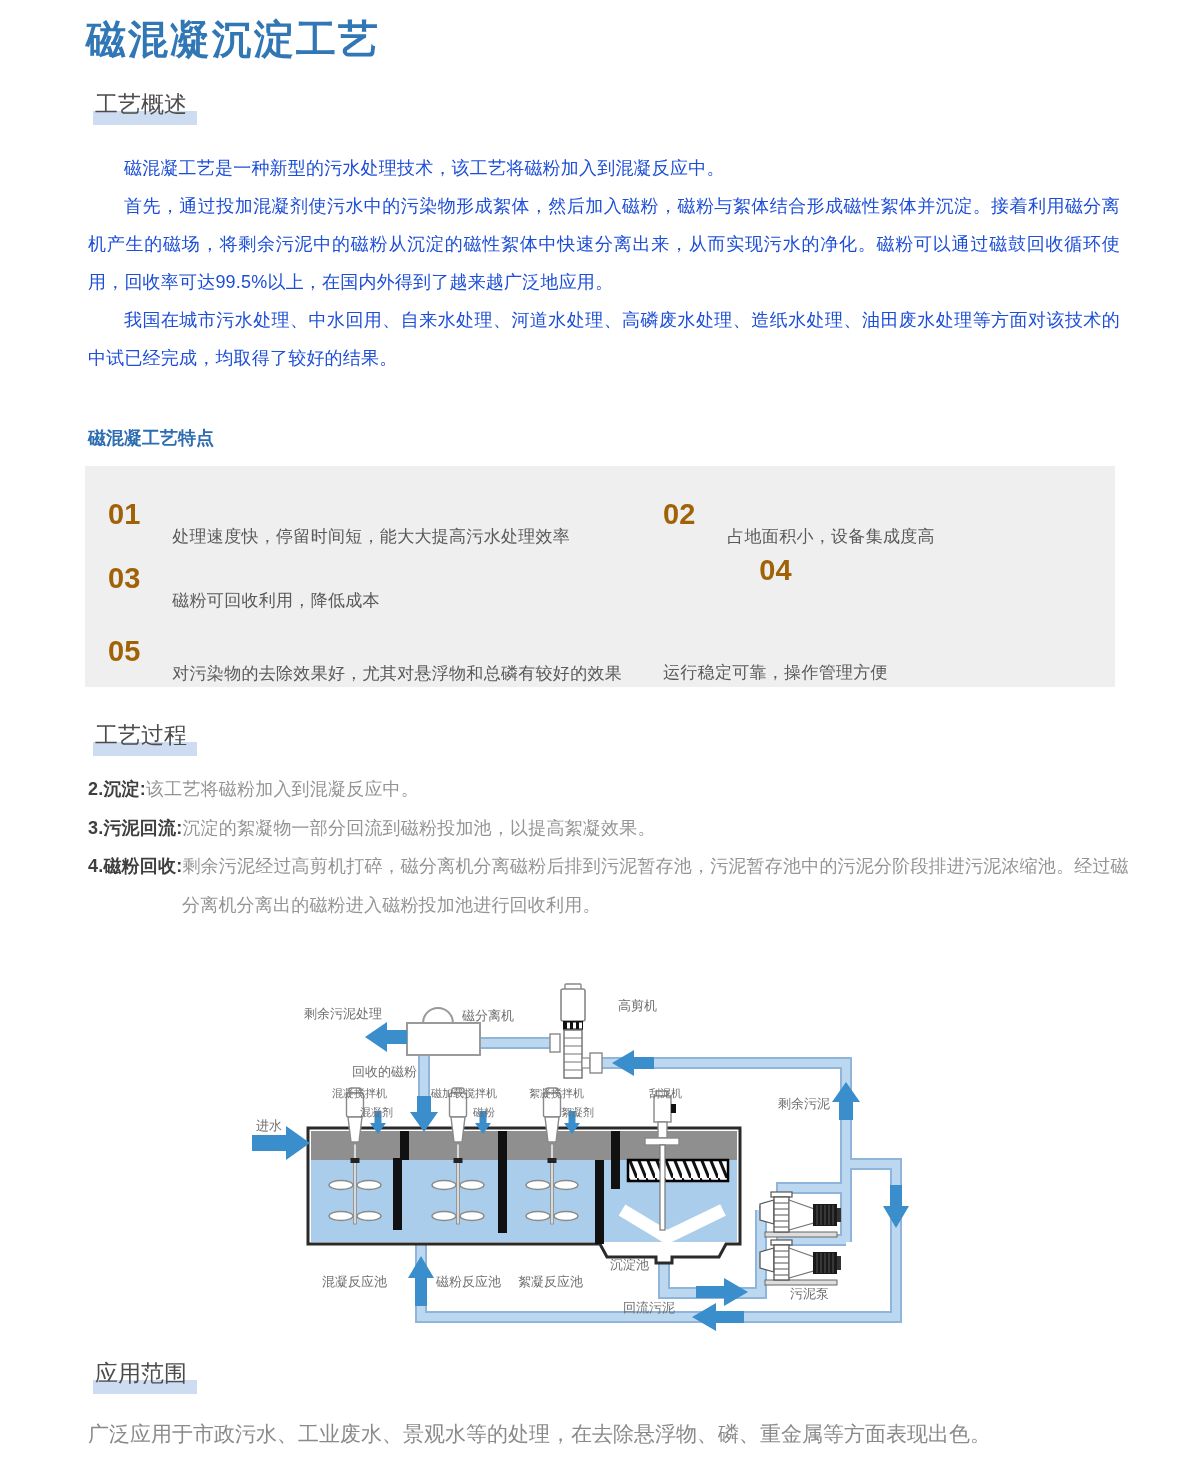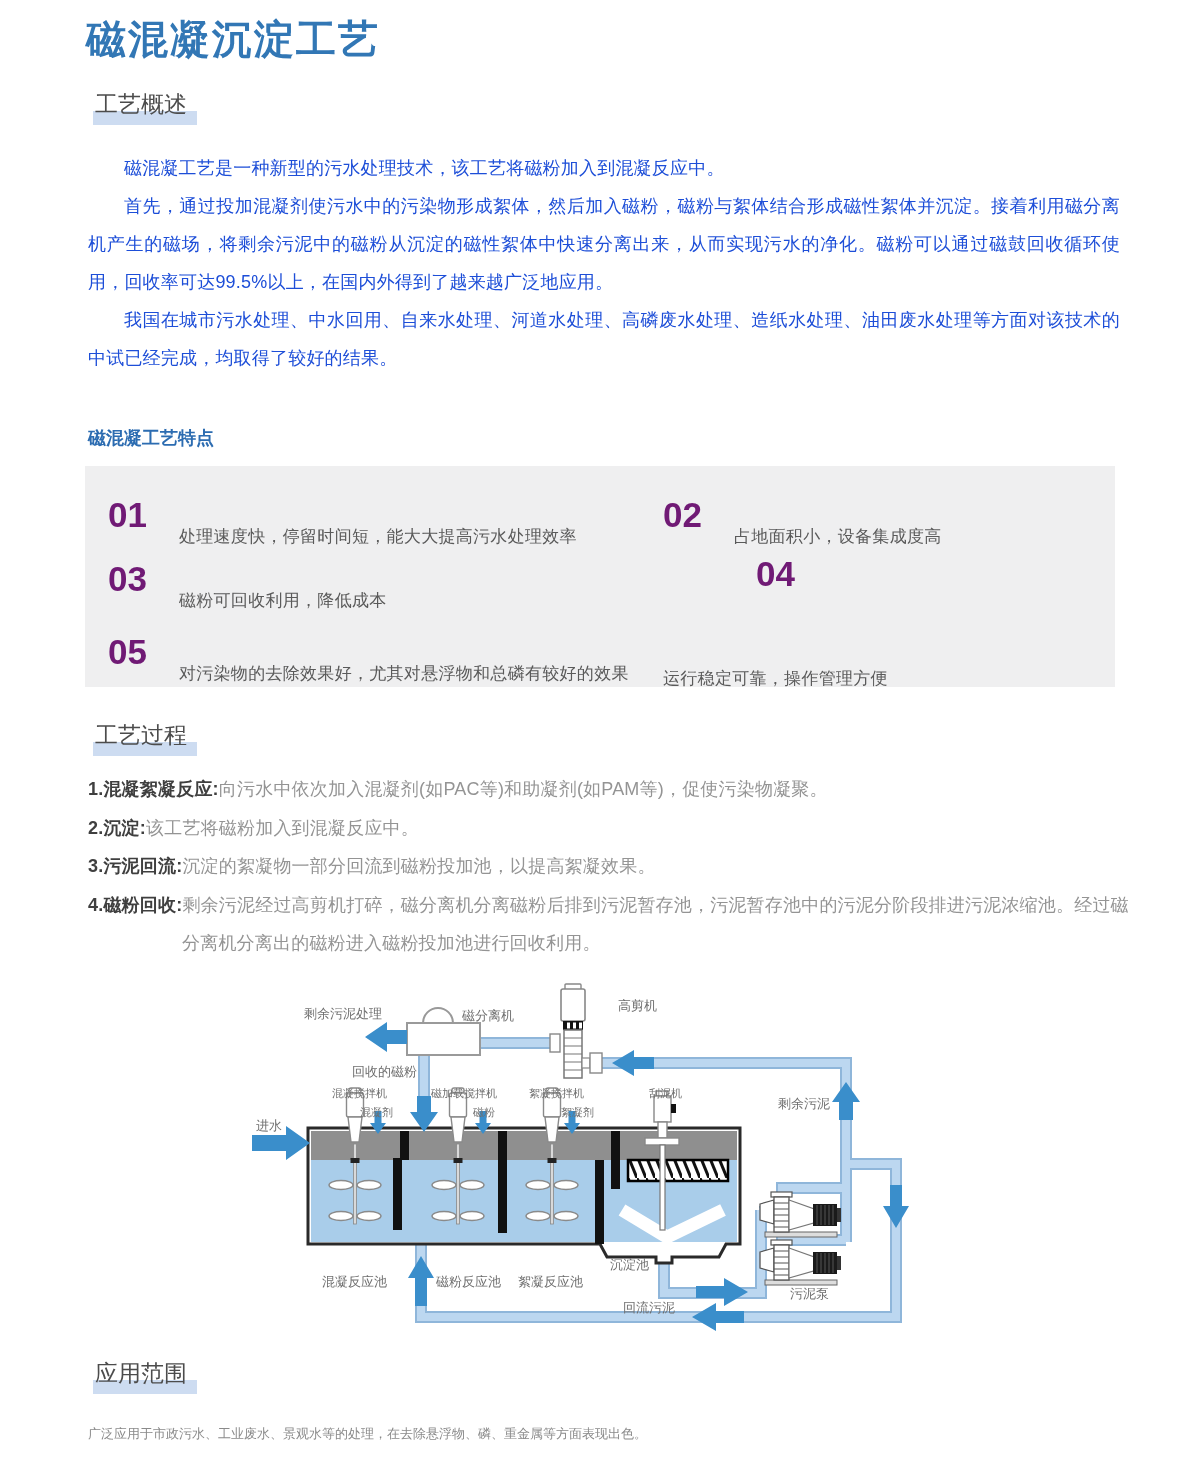--- a/index.html
+++ b/index.html
@@ -24,36 +24,36 @@
   
   #overview-paragraphs{left:88px;top:149px;width:1032px;}
   #overview-paragraphs p{
     margin:0;text-indent:2em;font-size:18px;line-height:38px;color:#1d4ed8;
     text-align:justify;letter-spacing:0.2px;
   }
   
   #features-heading{left:88px;top:410px;font-size:18px;font-weight:bold;color:#2c6cb1;margin-top:16px;}
   #features-box{left:85px;top:466px;width:1030px;height:221px;background:#efeff0;}
   .feat{position:absolute;display:flex;align-items:center;gap:32px;height:44px;}
-  .feat .num{font-size:35px;font-weight:bold;color:#701a75;line-height:1;}
+  .feat .num{font-size:29px;font-weight:bold;color:#a16207;line-height:1;}
   .feat .txt{font-size:17px;color:#5a5a5a;letter-spacing:0.3px;margin-top:44px;}
   #feat-1{left:23px;top:26px;}
   #feat-2{left:578px;top:26px;}
   #feat-3{left:23px;top:90px;}
   #feat-4{left:578px;top:90px;flex-direction:column;}
   #feat-5{left:23px;top:163px;}
   
   #process-steps{left:88px;top:770px;width:1050px;}
   #process-steps p{
     margin:0;font-size:18px;line-height:38.5px;color:#949494;
     padding-left:94px;text-indent:-94px;letter-spacing:0.2px;
   }
   #process-steps .lbl{font-weight:bold;color:#3f3f3f;}
   
-  #application-text{left:88px;top:1422px;width:1040px;font-size:13px;color:#8a8a8a;line-height:24px;}
+  #application-text{left:88px;top:1422px;width:1040px;font-size:21px;color:#8a8a8a;line-height:24px;}
   
   #diagram{left:250px;top:980px;}
   text{font-family:"Liberation Sans","DejaVu Sans",sans-serif;fill:#6f6f6f;}
   .dl{font-size:13px;}
   .ds{font-size:11px;}
 </style>
 </head>
 <body>
 
 <div id="page">
@@ -89,21 +89,20 @@
     </div>
     <div class="feat" id="feat-5">
       <span class="num">05</span>
       <span class="txt">对污染物的去除效果好，尤其对悬浮物和总磷有较好的效果</span>
     </div>
   </div>
 
   <div class="abs h2" id="h2-process">工艺过程</div>
 
   <div class="abs" id="process-steps">
-    <p><span class="lbl">1.混凝絮凝反应:</span><span>向污水中依次加入混凝剂(如PAC等)和助凝剂(如PAM等)，促使污染物凝聚。</span></p>
     <p><span class="lbl">2.沉淀:</span><span>该工艺将磁粉加入到混凝反应中。</span></p>
     <p><span class="lbl">3.污泥回流:</span><span>沉淀的絮凝物一部分回流到磁粉投加池，以提高絮凝效果。</span></p>
     <p><span class="lbl">4.磁粉回收:</span><span>剩余污泥经过高剪机打碎，磁分离机分离磁粉后排到污泥暂存池，污泥暂存池中的污泥分阶段排进污泥浓缩池。经过磁分离机分离出的磁粉进入磁粉投加池进行回收利用。</span></p>
   </div>
 
   <svg class="abs" id="diagram" width="900" height="372" viewBox="0 0 900 372">
     <defs>
       <pattern id="hatch" patternUnits="userSpaceOnUse" width="9" height="22">
         <rect width="9" height="22" fill="#ffffff"></rect>
         <path d="M0,0 L9,22" stroke="#111" stroke-width="3"></path>

